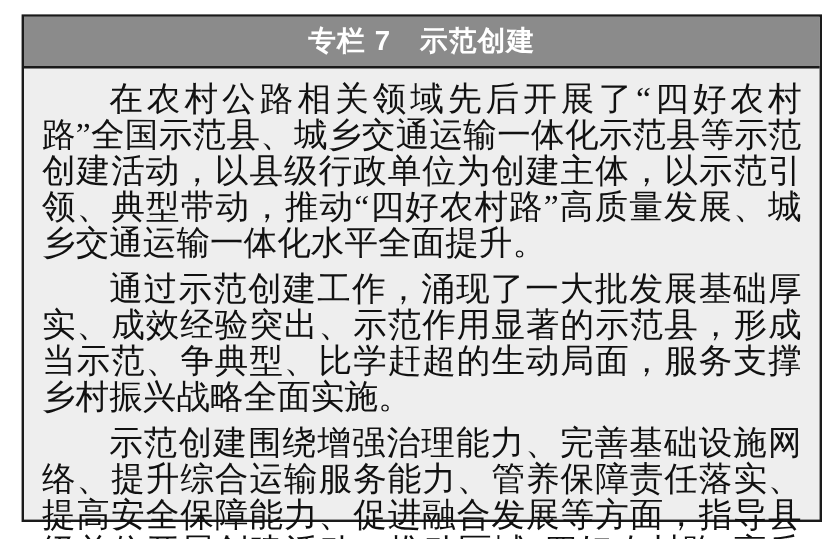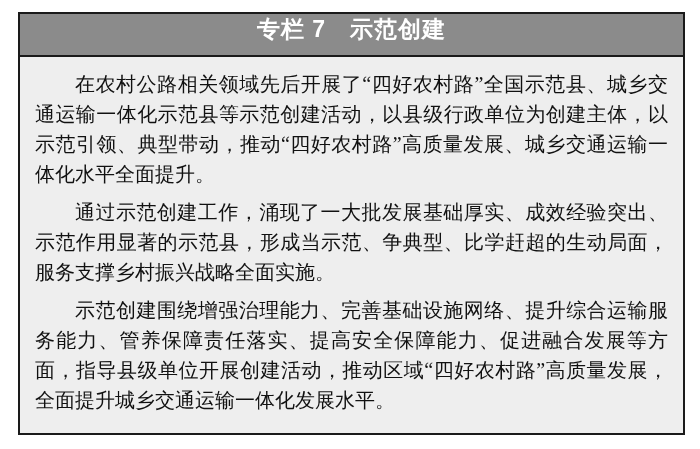--- a/index.html
+++ b/index.html
@@ -19,37 +19,37 @@
     height: 419px;
     border: 2px solid var(--border-color, #1a1a1a);
     background: var(--body-bg, #eeeeee);
     box-sizing: content-box;
   }
   .callout-header {
     height: 41px;
     background: var(--header-bg, #8b8b8b);
     border-bottom: 2px solid var(--border-color, #1a1a1a);
     display: flex;
-    align-items: flex-start;
+    align-items: center;
     justify-content: center;
   }
   .callout-title {
     color: var(--header-fg, #ffffff);
     font-family: "Liberation Sans", "DejaVu Sans", sans-serif;
     font-weight: bold;
     font-size: 23px;
     letter-spacing: 1px;
     white-space: pre;
   }
   .callout-body {
     padding: 12px 15px 0 15px;
   }
   .callout-body p {
     margin: 0 0 8px 0;
-    font-size: 20px;
+    font-size: 28px;
     line-height: 30px;
     color: #111111;
     text-align: justify;
     text-indent: 2em;
     letter-spacing: 0;
   }
 </style>
 </head>
 <body>
 

